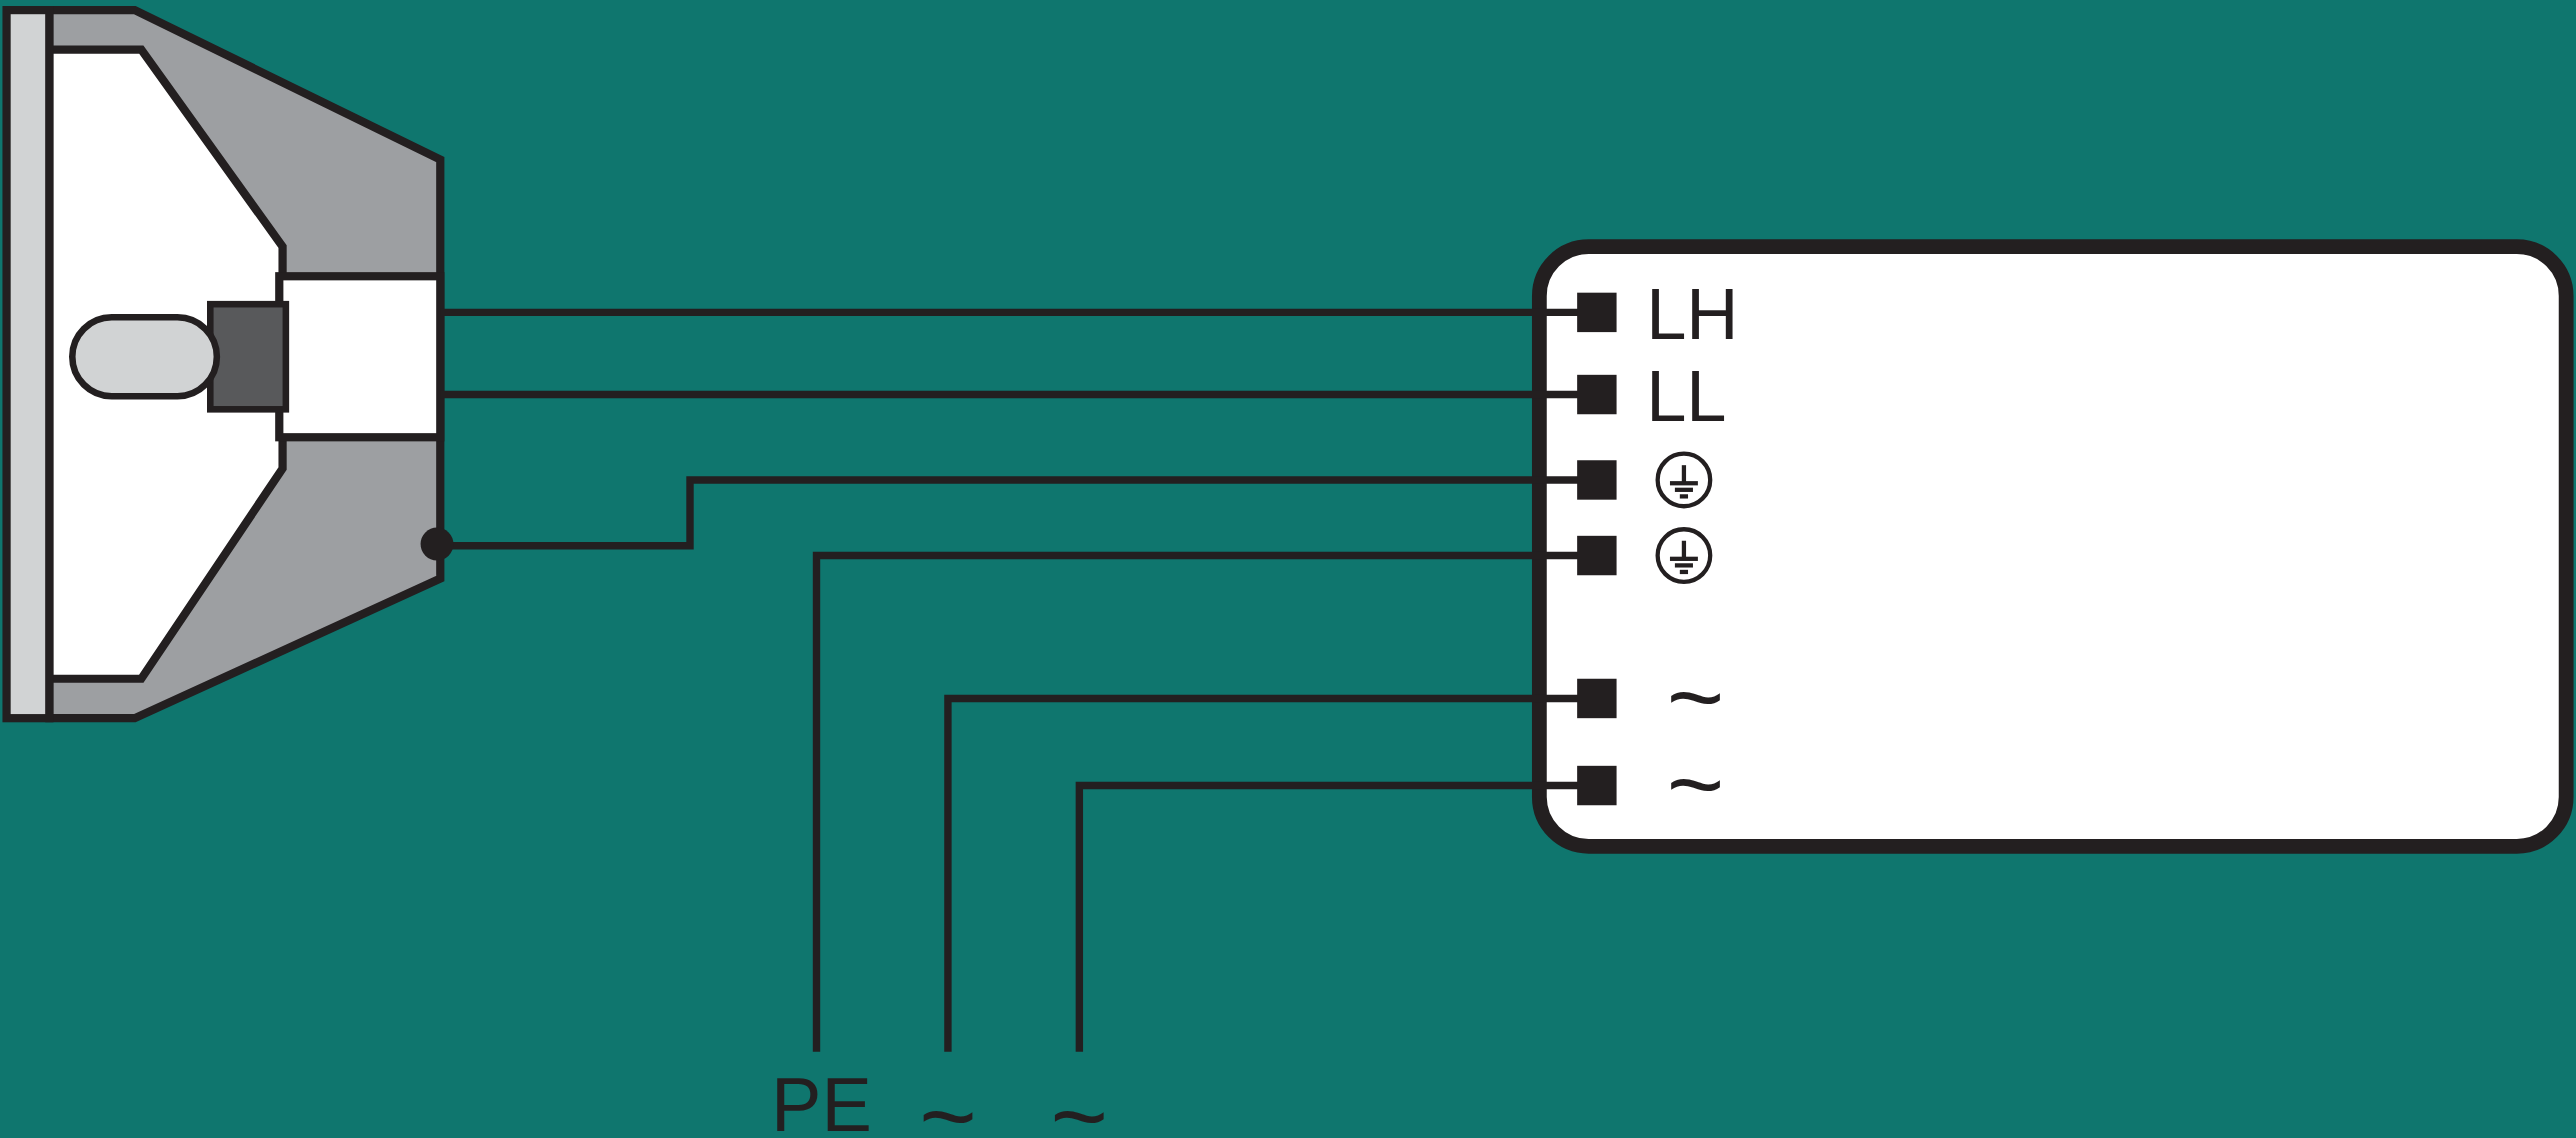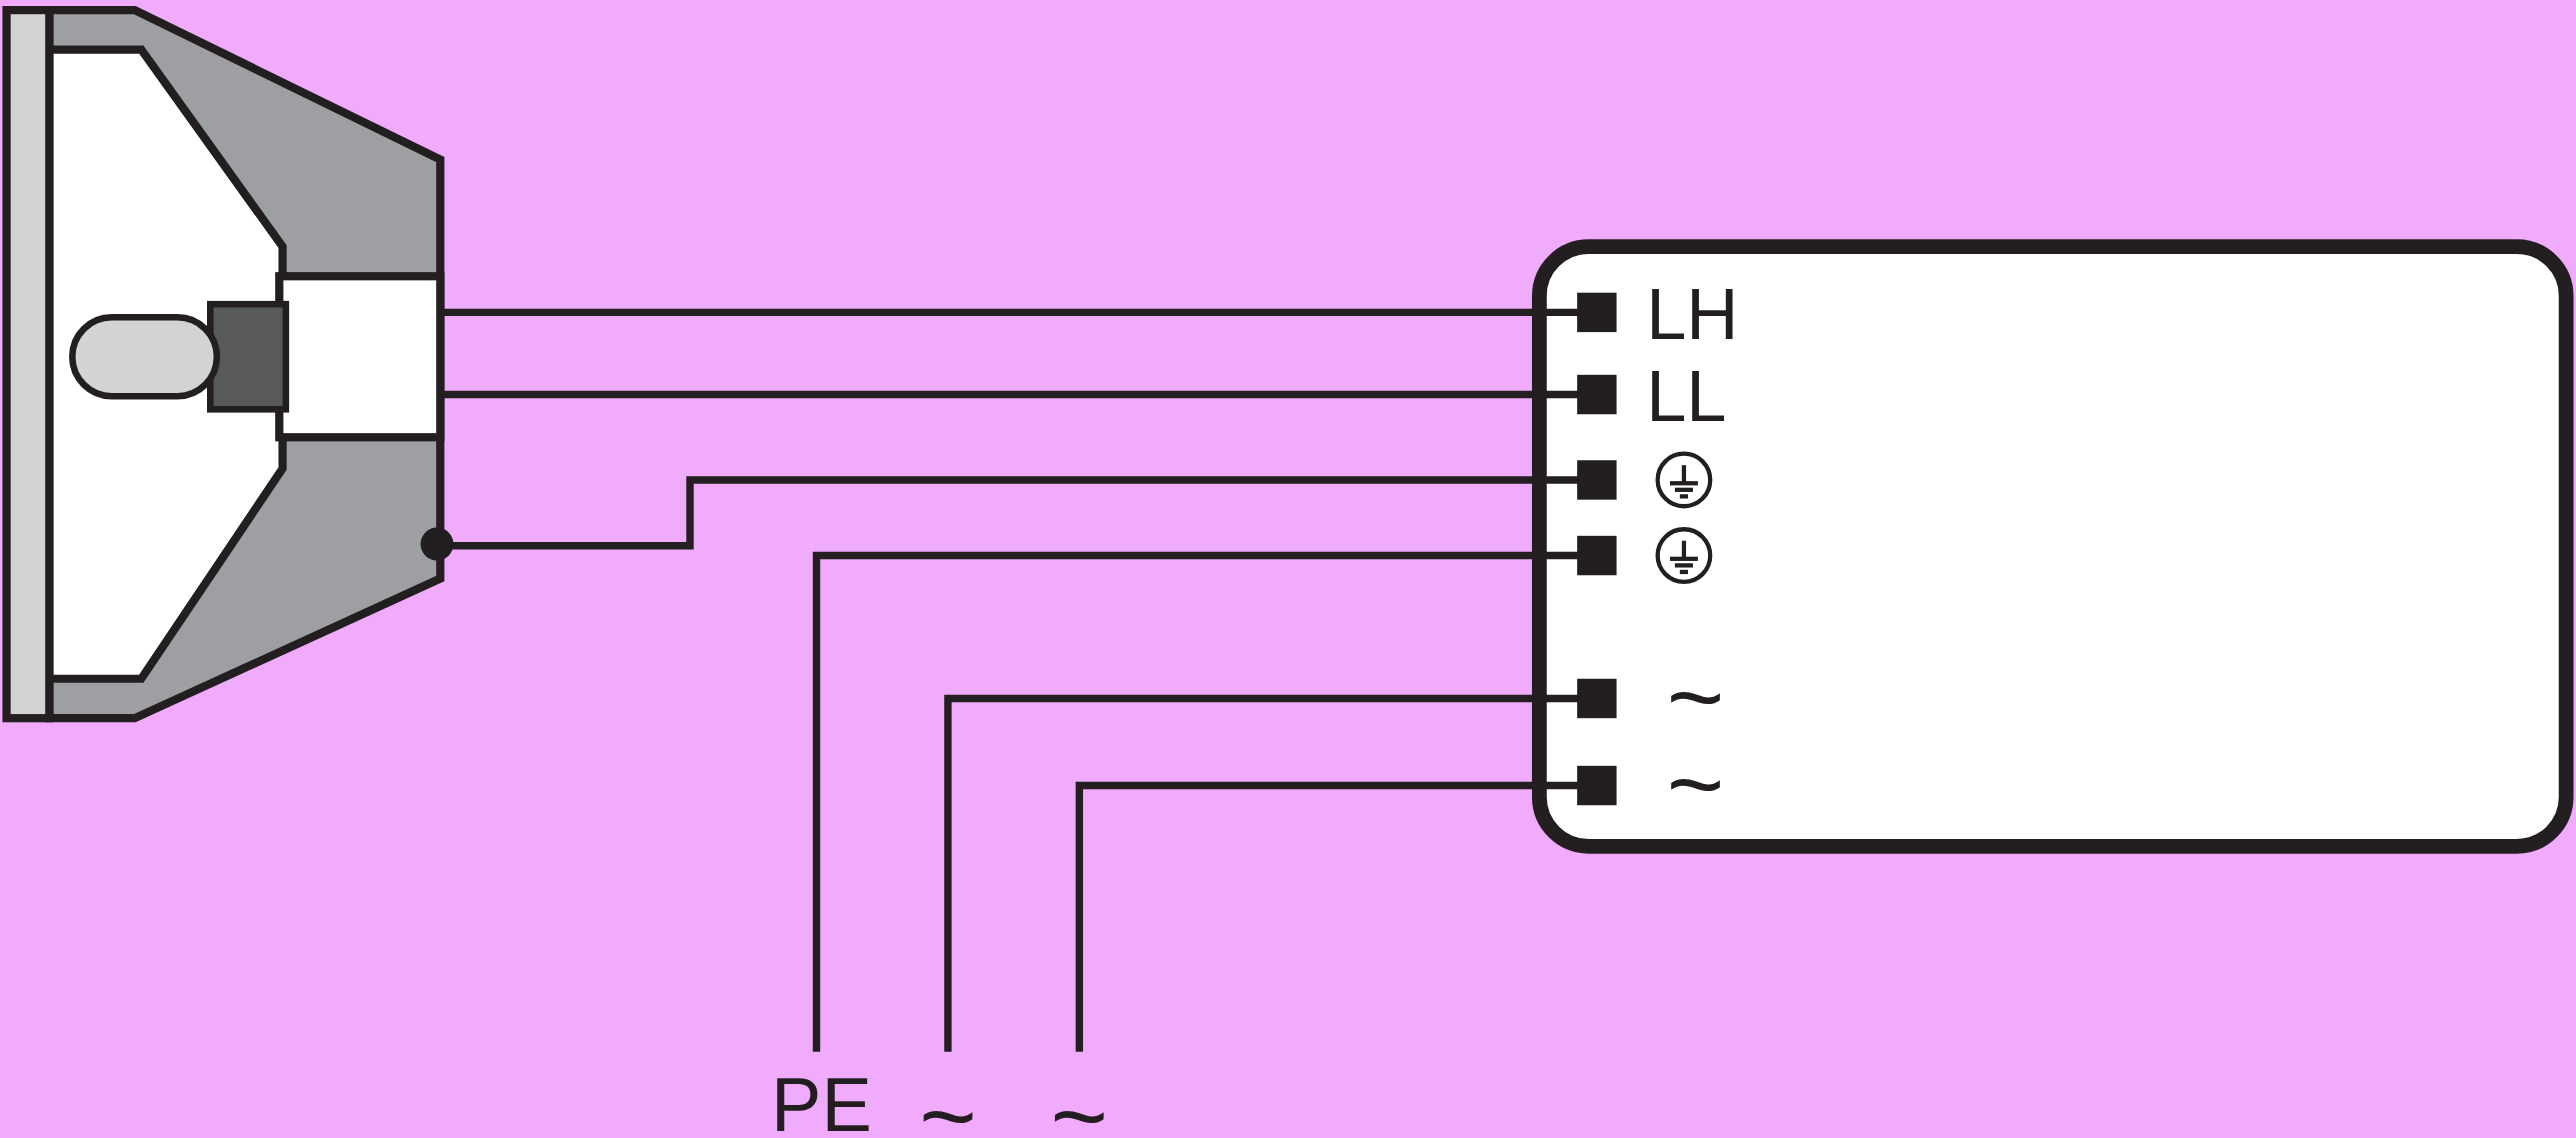--- a/index.html
+++ b/index.html
@@ -4,21 +4,21 @@
 <style>
   html, body {
     margin: 0;
     padding: 0;
     background: #ffffff;
   }
   .canvas {
     position: relative;
     width: 2576px;
     height: 1139px;
-    background: #f0abfc;
+    background: #0f766e;
     overflow: hidden;
   }
   svg { display: block; }
   .outline {
     stroke: #231f20;
     stroke-width: 5;
     stroke-linejoin: miter;
   }
   .thin-outline {
     stroke: #231f20;

